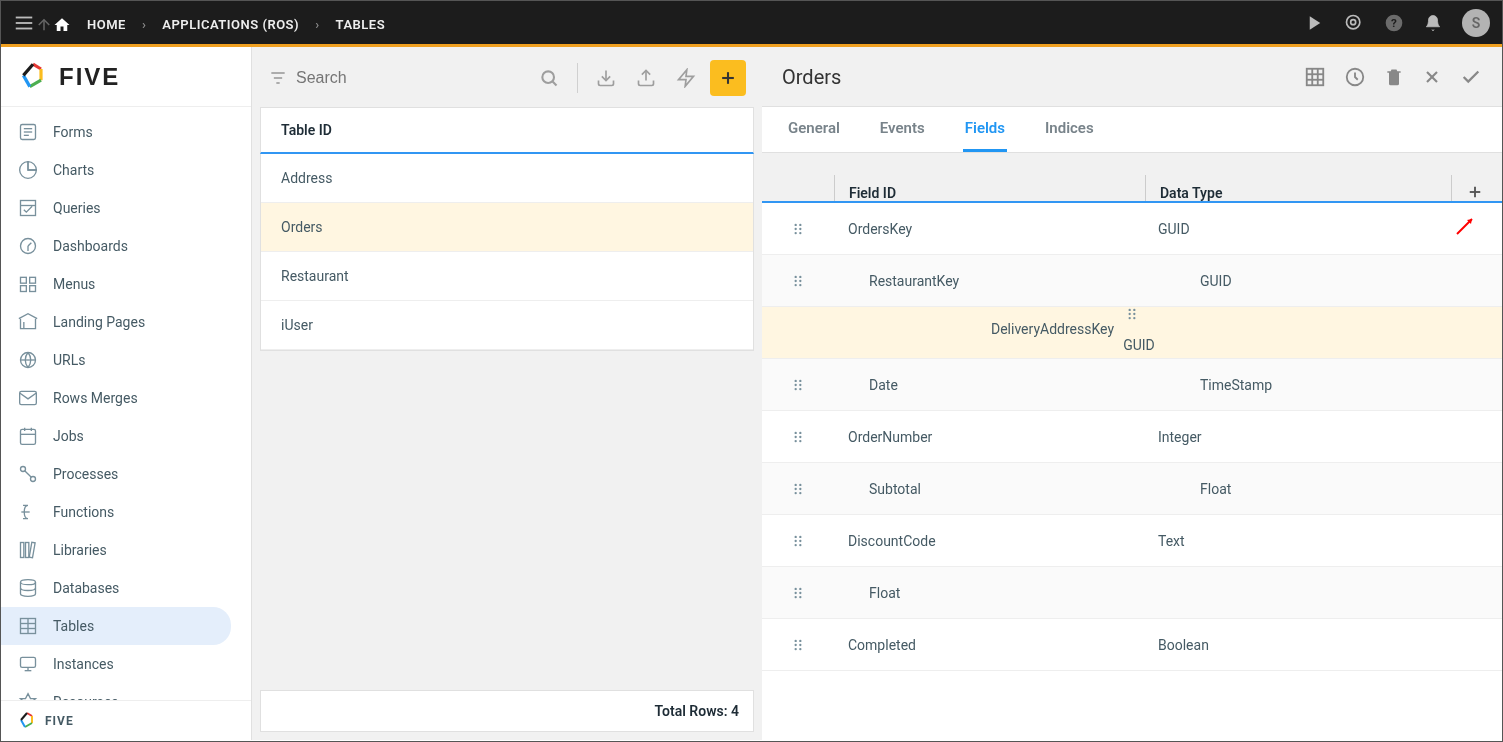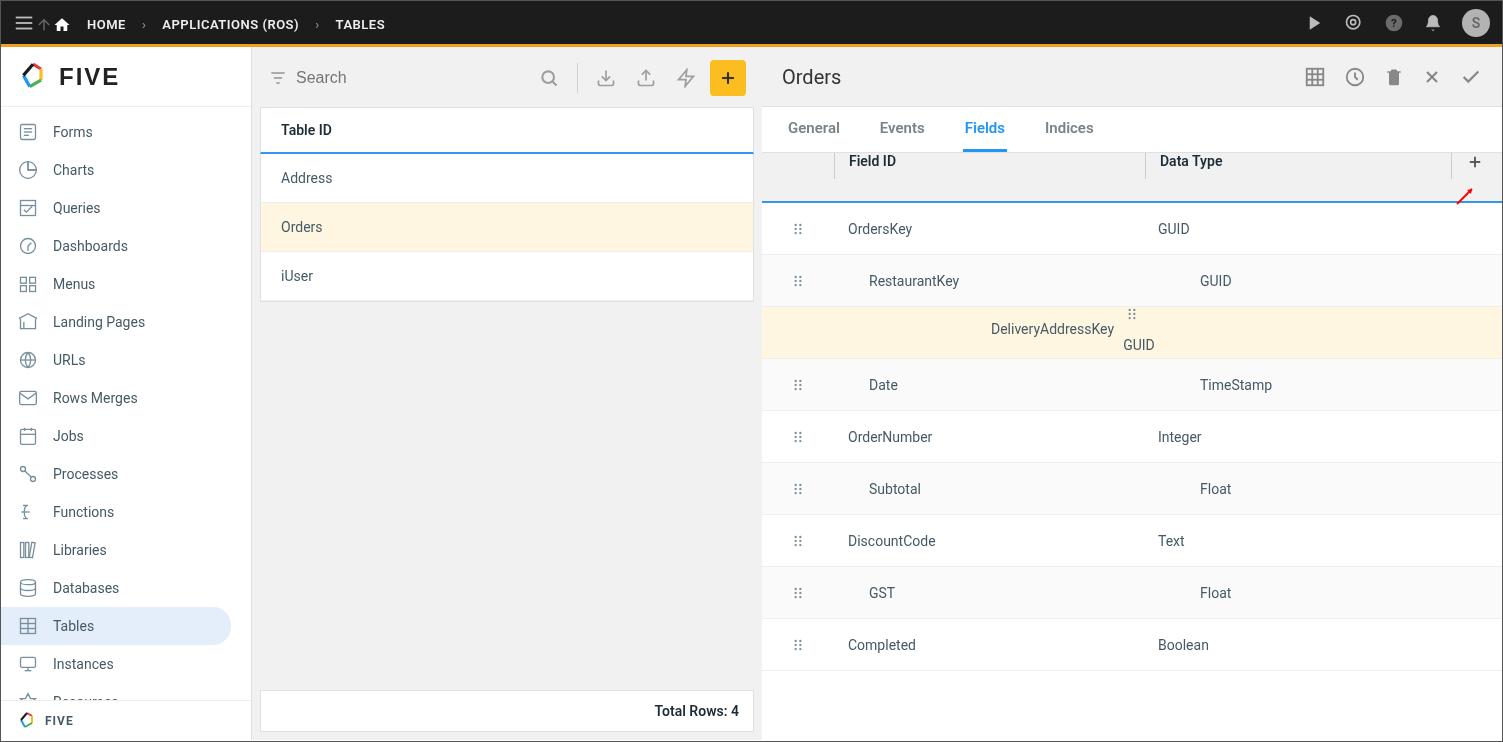--- a/index.html
+++ b/index.html
@@ -56,21 +56,21 @@
 .list-row.selected { background:#fff6e1;}
 .mid-footer { margin-top:auto; text-align:right; padding:12px 14px; background:#fff; border:1px solid #e0e0e0; font-weight:600; font-size:14px; color:#1e2c36;}
 
 .col-right { flex:1; display:flex; flex-direction:column;}
 .detail-header { height:60px; background:#f1f1f1; border-bottom:1px solid #e0e0e0; display:flex; align-items:center; padding:0 20px; gap:18px;}
 .detail-title { font-size:20px; font-weight:400; color:#333; flex:1;}
 .detail-icn{ color:#888; cursor:pointer;}
 .tabs { display:flex; gap:36px; padding:0 24px; border-bottom:1px solid #e0e0e0; height:46px; align-items:flex-start;}
 .tab { padding:12px 2px; font-weight:600; color:#78838a; cursor:pointer; font-size:15px;}
 .tab.active { color:#2196f3; border-bottom:3px solid #2196f3; }
-.fields-header { background:#f1f1f1; border-bottom:2px solid #3196f3; height:50px; display:flex; align-items:flex-start; position:relative;}
+.fields-header { background:#f1f1f1; border-bottom:2px solid #3196f3; height:50px; display:flex; align-items:flex-end; position:relative;}
 .fh-handle-col{width:72px;}
 .fh-sep {width:1px; height:26px; background:#ccc;}
 .fh-col1 { flex:0 0 310px; padding-left:14px; font-weight:600; color:#1e2c36;}
 .fh-col2 { flex:1; padding-left:14px; font-weight:600; color:#1e2c36;}
 .fh-add { margin-left:auto; padding-right:18px; color:#555; cursor:pointer; position:relative;}
 .field-list{}
 .field-row { height:52px; display:flex; align-items:center; border-bottom:1px solid #eee;}
 .field-row.alt { background:#fafafa;gap:21px;}
 .field-row.highlight { background:#fff6e1;flex-direction:column;}
 .drag-handle { width:72px; display:flex; justify-content:center; color:#78909c; cursor:grab;}
@@ -367,20 +367,21 @@
         <svg width="20" height="20" viewBox="0 0 24 24" fill="none" stroke="currentColor" stroke-width="2.5">
             <line x1="12" y1="5" x2="12" y2="19"></line>
             <line x1="5" y1="12" x2="19" y2="12"></line>
           </svg>
       </div>
     </div>
     <div class="mid-header">Table ID</div>
     <div class="mid-list" id="mid-list">
         <div class="list-row">Address</div>
         <div class="list-row selected">Orders</div>
+        <div class="list-row">Restaurant</div>
         <div class="list-row">iUser</div>
       </div>
     <div class="mid-footer">Total Rows: 4</div>
   </div>
 
   <div class="col-right">
     <div class="detail-header">
       <div class="detail-title">Orders</div>
       <span class="detail-icn">
         <svg width="22" height="22" viewBox="0 0 24 24" fill="none" stroke="currentColor" stroke-width="2">
@@ -541,21 +542,20 @@
           <span class="drag-handle">
             <svg width="14" height="14" viewBox="0 0 24 24" fill="currentColor">
               <circle cx="8" cy="5" r="2"></circle>
               <circle cx="16" cy="5" r="2"></circle>
               <circle cx="8" cy="12" r="2"></circle>
               <circle cx="16" cy="12" r="2"></circle>
               <circle cx="8" cy="19" r="2"></circle>
               <circle cx="16" cy="19" r="2"></circle>
             </svg>
           </span>
-          <span class="f-col1">GST</span>
           <span class="f-col2">Float</span>
         </div>
         <div class="field-row">
           <span class="drag-handle">
             <svg width="14" height="14" viewBox="0 0 24 24" fill="currentColor">
               <circle cx="8" cy="5" r="2"></circle>
               <circle cx="16" cy="5" r="2"></circle>
               <circle cx="8" cy="12" r="2"></circle>
               <circle cx="16" cy="12" r="2"></circle>
               <circle cx="8" cy="19" r="2"></circle>

